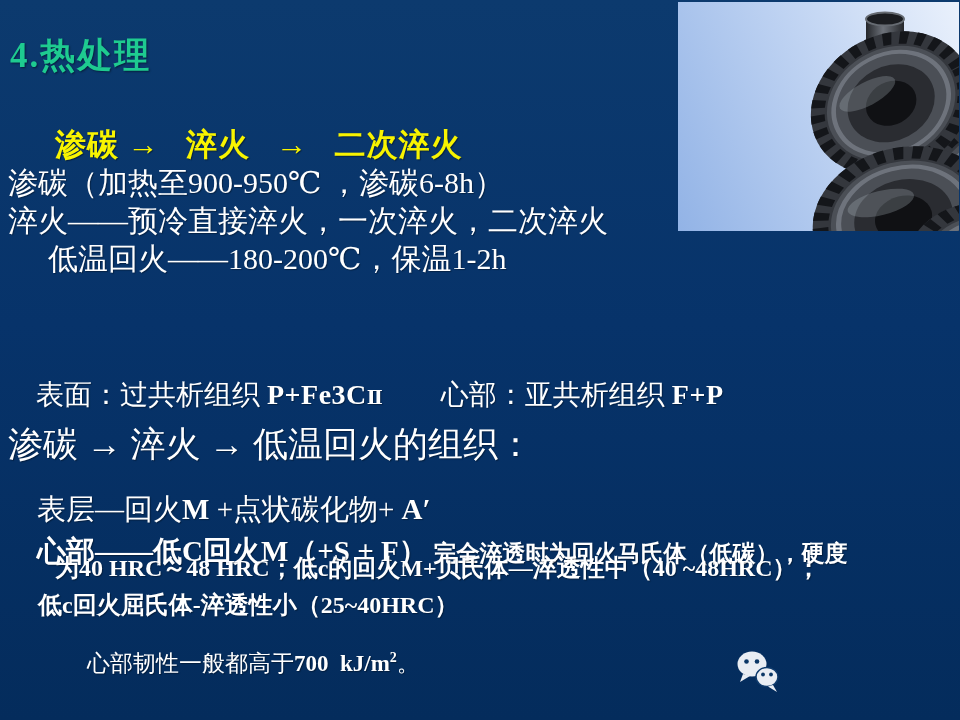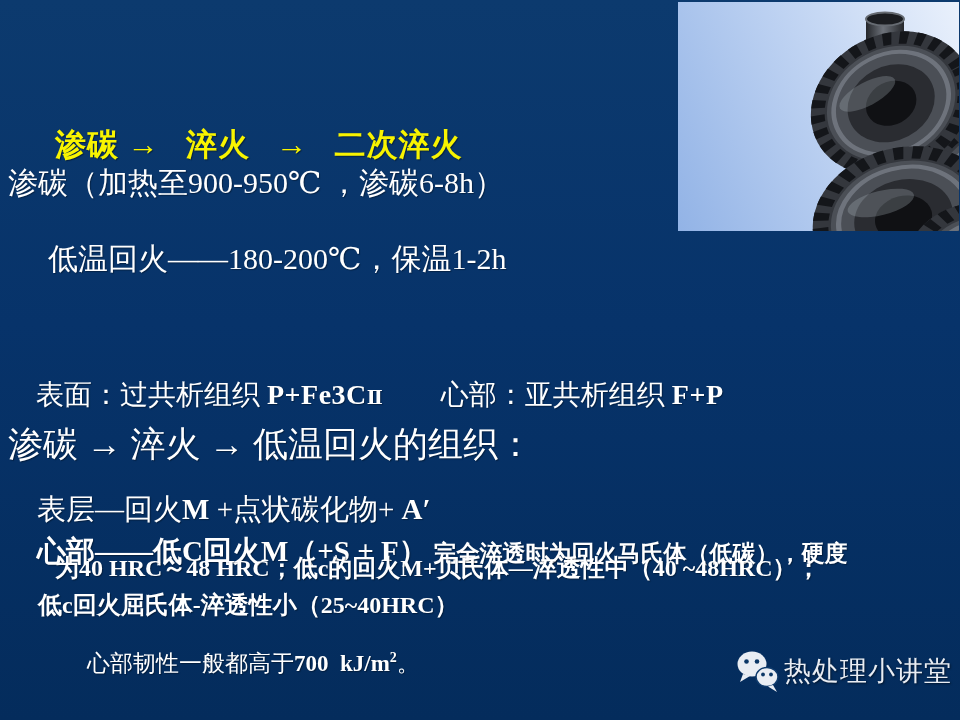--- a/index.html
+++ b/index.html
@@ -46,24 +46,26 @@
     left:784px;top:657px;font-size:27px;color:#e9edf3;
     font-family:"Liberation Sans","DejaVu Sans",sans-serif;
     text-shadow:1px 1px 2px rgba(0,0,0,.55);letter-spacing:1px;
   }
 </style>
 </head>
 <body>
 
 <div class="slide">
 
+  <div class="abs title">4.热处理</div>
 
   <div class="abs flow">渗碳 →   淬火   →   二次淬火</div>
 
   <div class="abs body-line d1">渗碳（加热至900-950℃ ，渗碳6-8h）</div>
+  <div class="abs body-line d2">淬火——预冷直接淬火，一次淬火，二次淬火</div>
   <div class="abs body-line d3">低温回火——180-200℃，保温1-2h</div>
 
 
   <div class="abs body-line structure">
     <span>表面：过共析组织 </span><span class="formula">P+Fe3C</span><span class="fsub">Ⅱ</span><span class="core-part">心部：亚共析组织 </span><span class="formula">F+P</span>
   </div>
 
   <div class="abs body-line org-h">渗碳 → 淬火 → 低温回火的组织：</div>
 
   <div class="abs body-line surf-layer">
@@ -127,15 +129,14 @@
     <ellipse cx="16" cy="14" rx="14.5" ry="12.5" fill="#e9edf3"></ellipse>
     <polygon points="7,24 4,32 14,26" fill="#e9edf3"></polygon>
     <circle cx="10.5" cy="11.5" r="2.3" fill="#0b3766"></circle>
     <circle cx="21" cy="11.5" r="2.3" fill="#0b3766"></circle>
     <ellipse cx="31" cy="27" rx="11" ry="9.5" fill="#e9edf3" stroke="#0e3a6c" stroke-width="1.5"></ellipse>
     <polygon points="37,35 41,42 32,36.5" fill="#e9edf3"></polygon>
     <circle cx="27" cy="24.5" r="1.9" fill="#0b3766"></circle>
     <circle cx="35" cy="24.5" r="1.9" fill="#0b3766"></circle>
   </svg>
 
-  <div class="abs footer-brand">热处理小讲堂</div>
 
 </div>
 
 </body></html>

